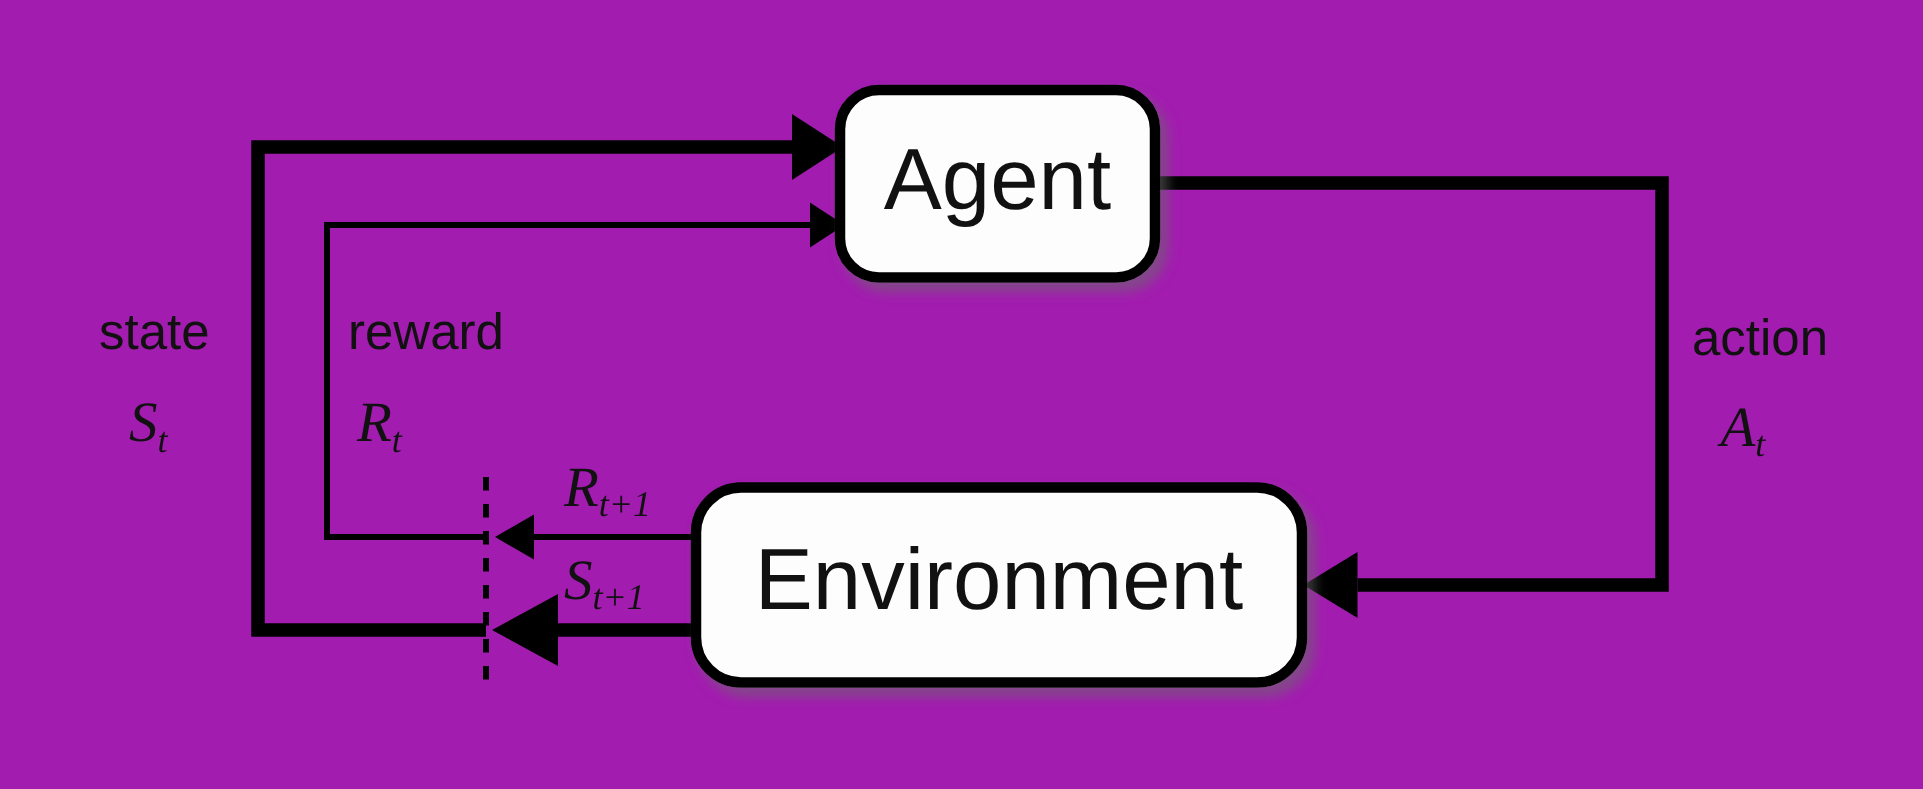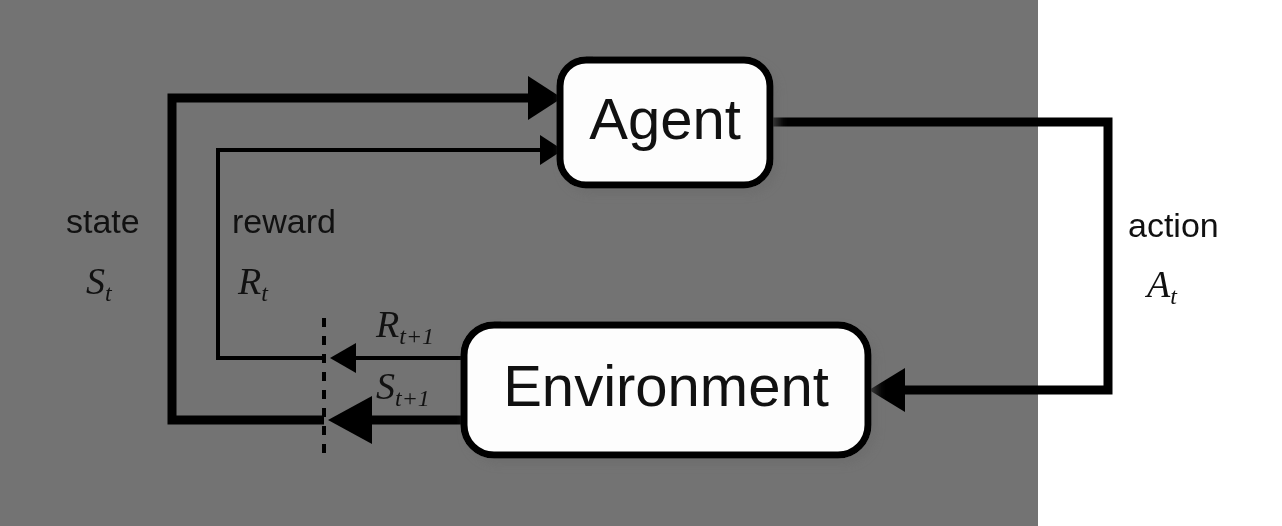--- a/index.html
+++ b/index.html
@@ -9,23 +9,23 @@
     background: #ffffff;
   }
   body {
     width: 1282px;
     height: 526px;
     overflow: hidden;
     font-family: "Liberation Sans", sans-serif;
   }
   #diagram-root {
     position: relative;
-    width: 1038px;
+    width: 1282px;
     height: 526px;
-    background: #737373;
+    background: #a21caf;
   }
   svg#rl-loop {
     display: block;
     width: 1282px;
     height: 526px;
   }
   .node-box {
     fill: #fdfdfd;
     stroke: #000000;
     stroke-width: 7;

